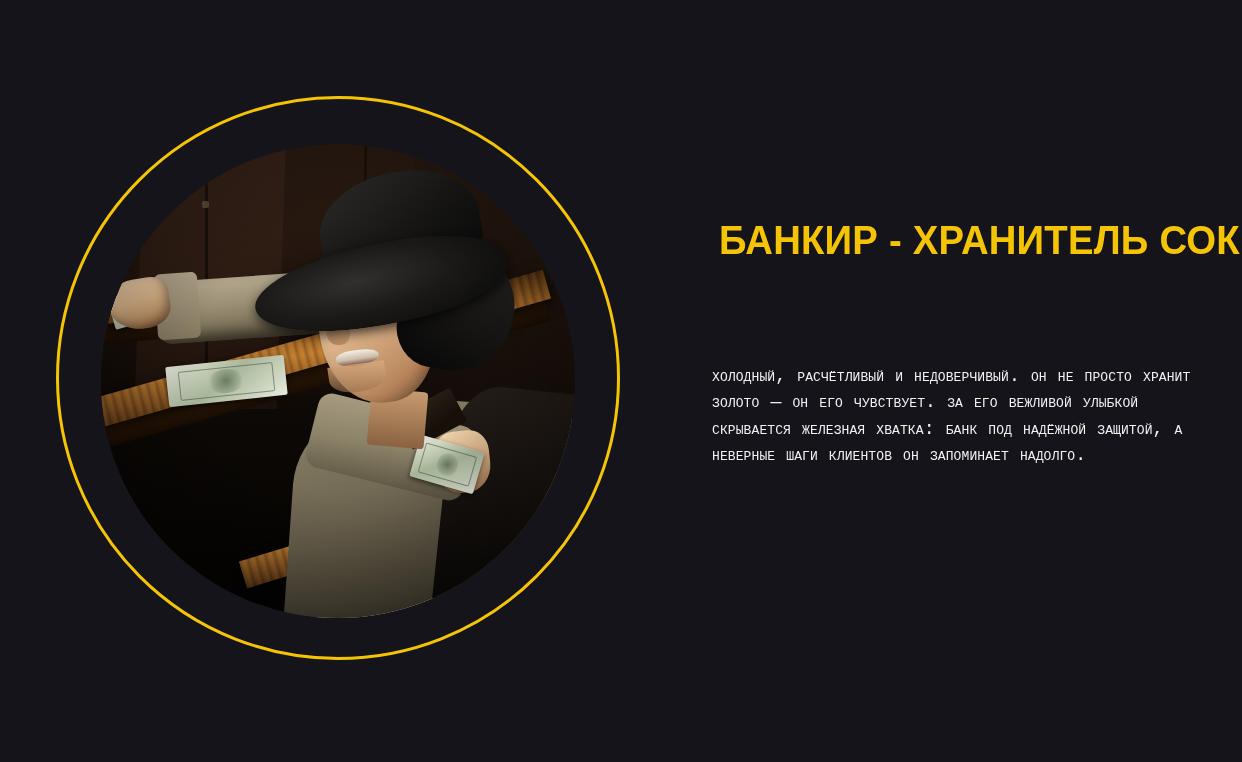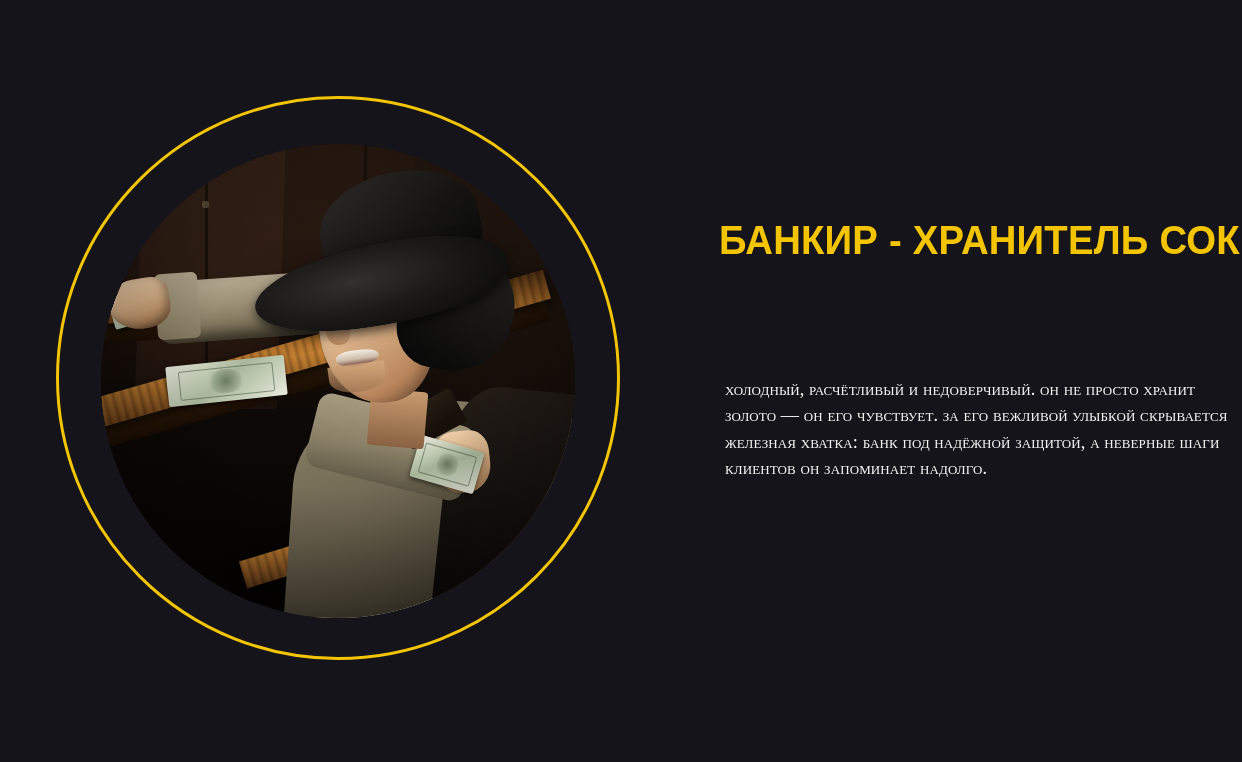--- a/index.html
+++ b/index.html
@@ -439,23 +439,23 @@
     transform: scaleX(0.935);
     transform-origin: left center;
     white-space: nowrap;
   }
 
   .body-text {
     position: absolute;
     left: 0;
     top: 363px;
     width: 510px;
-    margin: 13px;
+    margin: 0;
     color: #f2f2f3;
-    font-family: Liberation Serif, serif;
+    font-family: Liberation Mono, monospace;
     font-weight: 400;
     font-size: 18.2px;
     line-height: 26.4px;
     font-variant: small-caps;
     letter-spacing: 0.1px;
     text-transform: lowercase;
   }
 </style>
 </head>
 <body>

